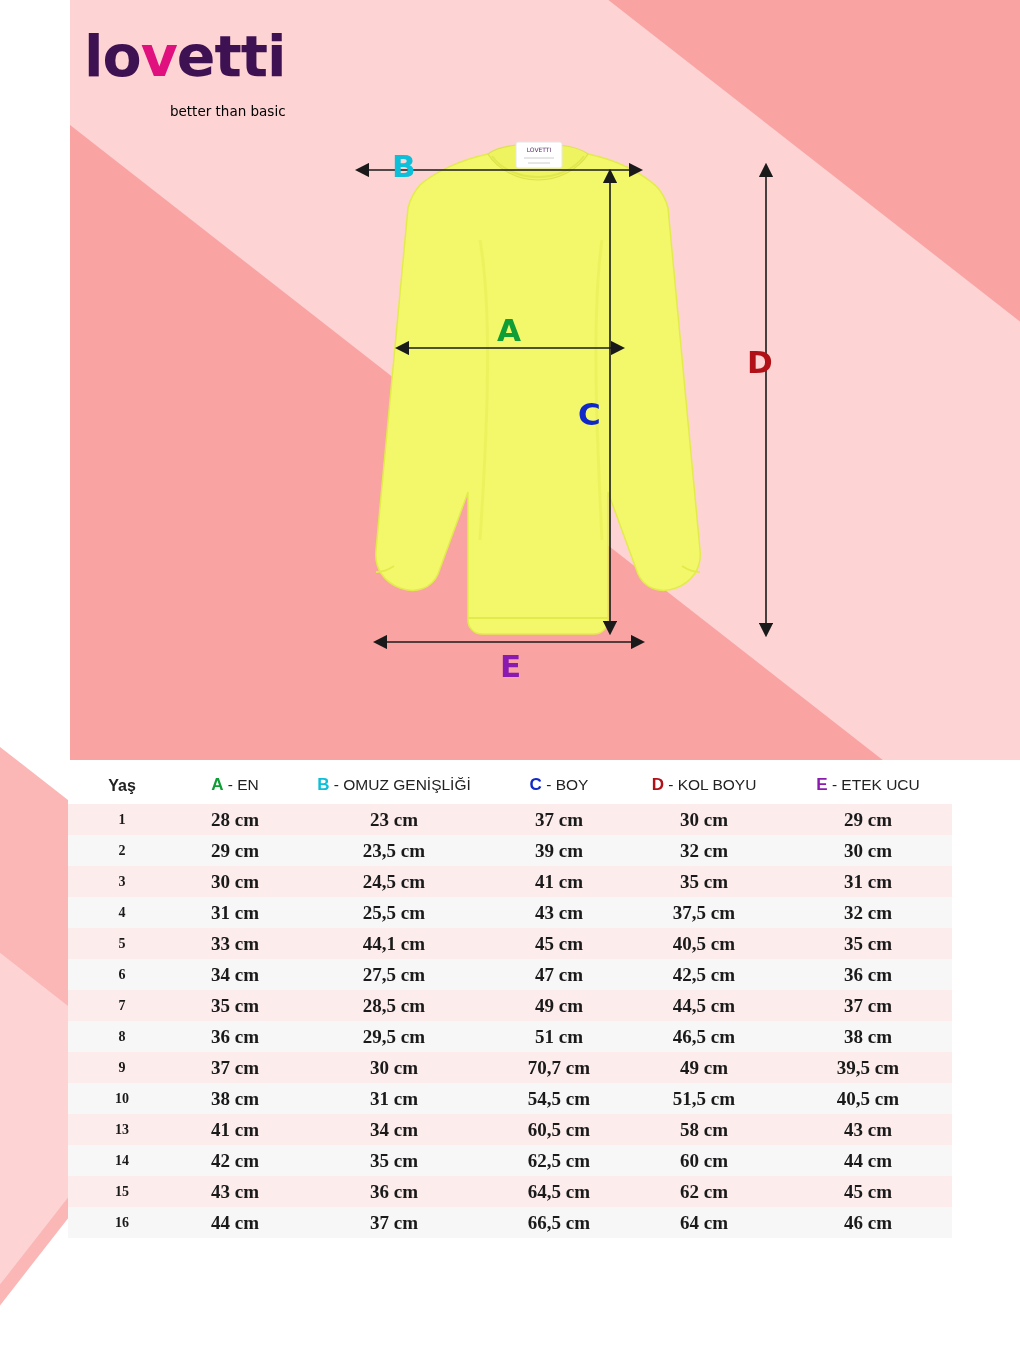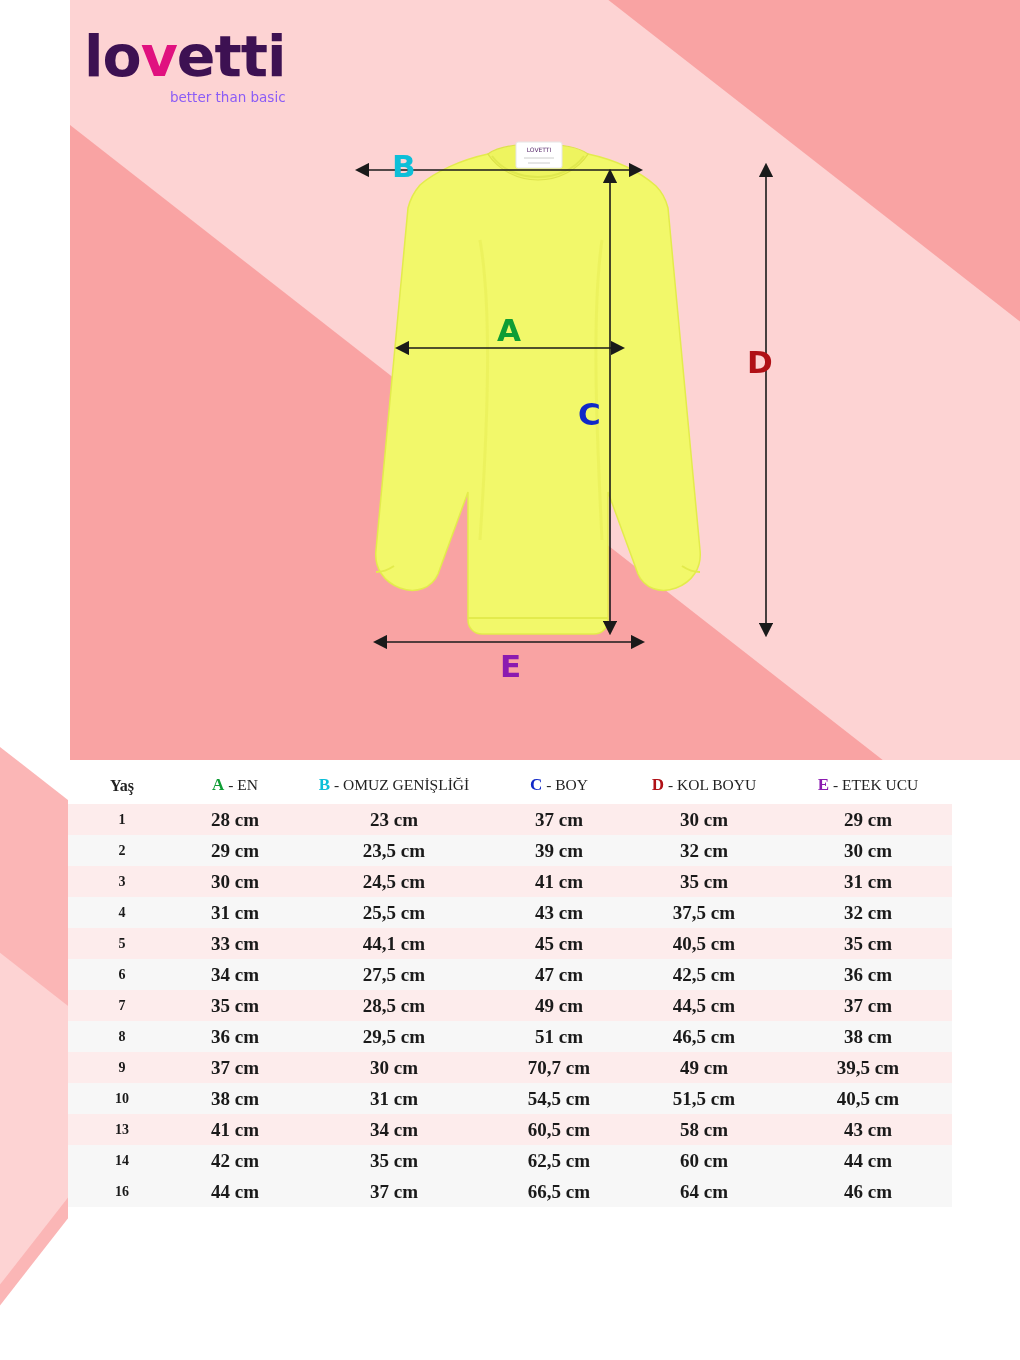--- a/index.html
+++ b/index.html
@@ -53,21 +53,21 @@
   
   .logo{position:absolute;left:84px;top:28px;}
   .logo-text{
     font-family:"DejaVu Sans", sans-serif;
     font-size:57px;font-weight:bold;color:#3d1152;letter-spacing:-1px;
     line-height:1;
   }
   .logo-text .v{color:#e0117f;}
   .logo-sub{
     font-family:"DejaVu Sans", sans-serif;
-    font-size:13.5px;color:#8b5cf6;text-align:right;margin-top:4px;
+    font-size:13.5px;color:#000000;text-align:right;margin-top:18px;
   }
 
   
   .shirt-wrap{position:absolute;left:230px;top:120px;width:560px;height:560px;}
 
   
   .mletter{
     position:absolute;
     font-family:"DejaVu Sans", sans-serif;
     font-weight:bold;
@@ -79,21 +79,21 @@
   .mD{color:#b01016;left:747px;top:344px;}
   .mE{color:#8b1bb0;left:500px;top:648px;}
 
   
   .table-area{
     position:absolute;left:68px;top:766px;width:884px;
   }
   table{border-collapse:collapse;width:884px;}
   th,td{padding:0;}
   thead th{
-    font-family:Liberation Serif, serif;
+    font-family:Liberation Sans, sans-serif;
     font-size:15.5px;font-weight:normal;color:#222;
     padding:9px 0 9px 0;text-align:center;vertical-align:bottom;
     background:#ffffff;
     white-space:nowrap;
   }
   thead th .key{font-weight:bold;font-size:17px;}
   thead th.yas{font-weight:bold;font-size:16px;}
   .k-a{color:#0f9d35;}
   .k-b{color:#0dbfd8;}
   .k-c{color:#1028c8;}
@@ -318,20 +318,28 @@
           <td>43 cm</td>
         </tr>
         <tr class="even">
           <td class="age">14</td>
           <td>42 cm</td>
           <td>35 cm</td>
           <td>62,5 cm</td>
           <td>60 cm</td>
           <td>44 cm</td>
         </tr>
+        <tr class="odd">
+          <td class="age">15</td>
+          <td>43 cm</td>
+          <td>36 cm</td>
+          <td>64,5 cm</td>
+          <td>62 cm</td>
+          <td>45 cm</td>
+        </tr>
         <tr class="even">
           <td class="age">16</td>
           <td>44 cm</td>
           <td>37 cm</td>
           <td>66,5 cm</td>
           <td>64 cm</td>
           <td>46 cm</td>
         </tr>
       </tbody>
   </table>

